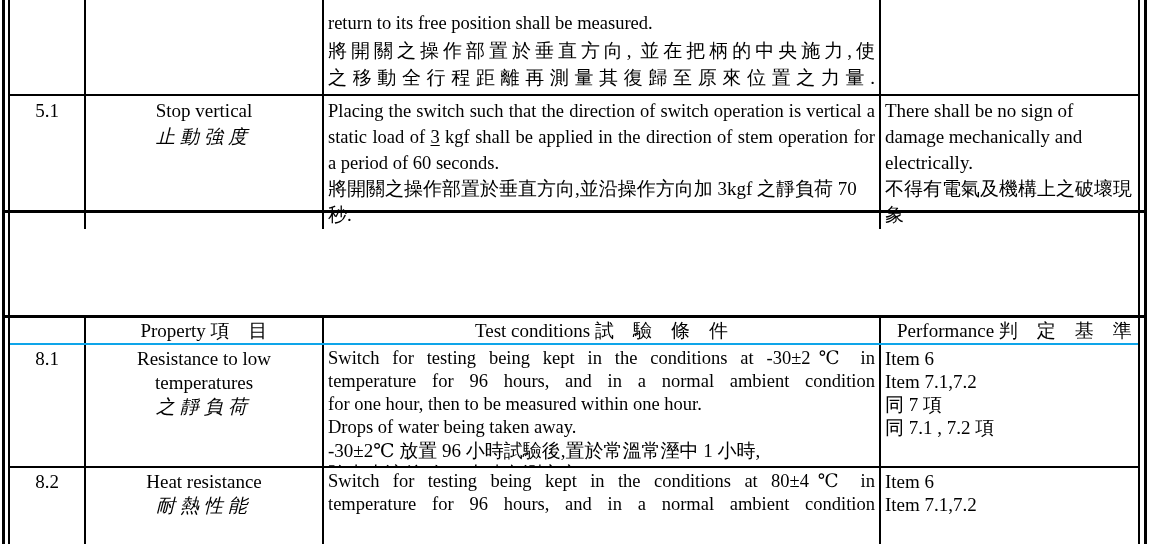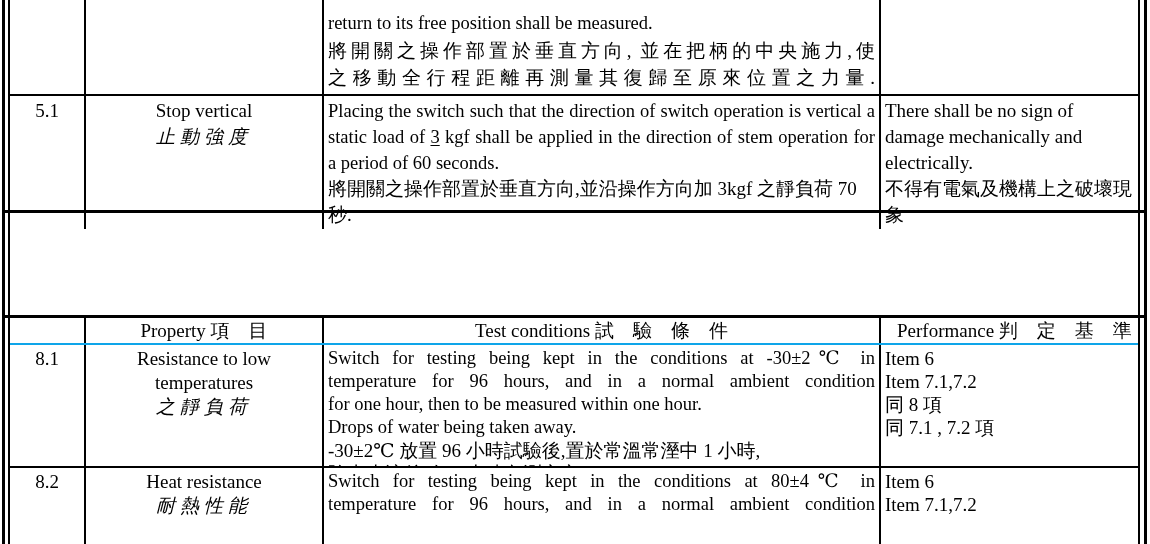--- a/index.html
+++ b/index.html
@@ -153,21 +153,21 @@
           <div class="eng">for one hour, then to be measured within one hour.</div>
           <div class="eng">Drops of water being taken away.</div>
           <div>-30±2℃  放置 96 小時試驗後,置於常溫常溼中 1 小時,</div>
           <div>除去水滴後,在 2 小時內測定之</div>
         </div>
       </td>
       <td class="c4">
         <div class="cell">
           <div>Item 6</div>
           <div>Item 7.1,7.2</div>
-          <div>同 8 項</div>
+          <div>同 7 項</div>
           <div>同 7.1 , 7.2 項</div>
         </div>
       </td>
     </tr>
 
     <tr class="r-82">
       <td class="c1">
         <div class="cell ctr">8.2</div>
       </td>
       <td class="c2">

